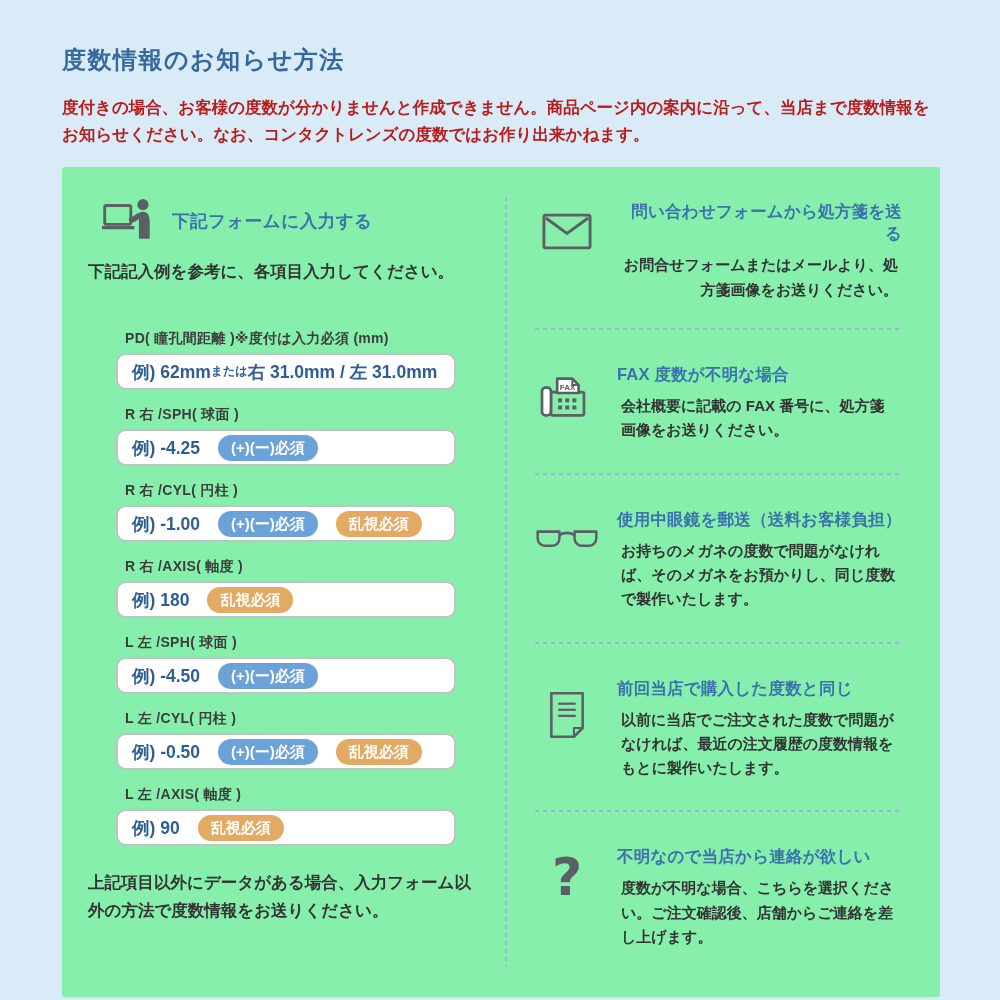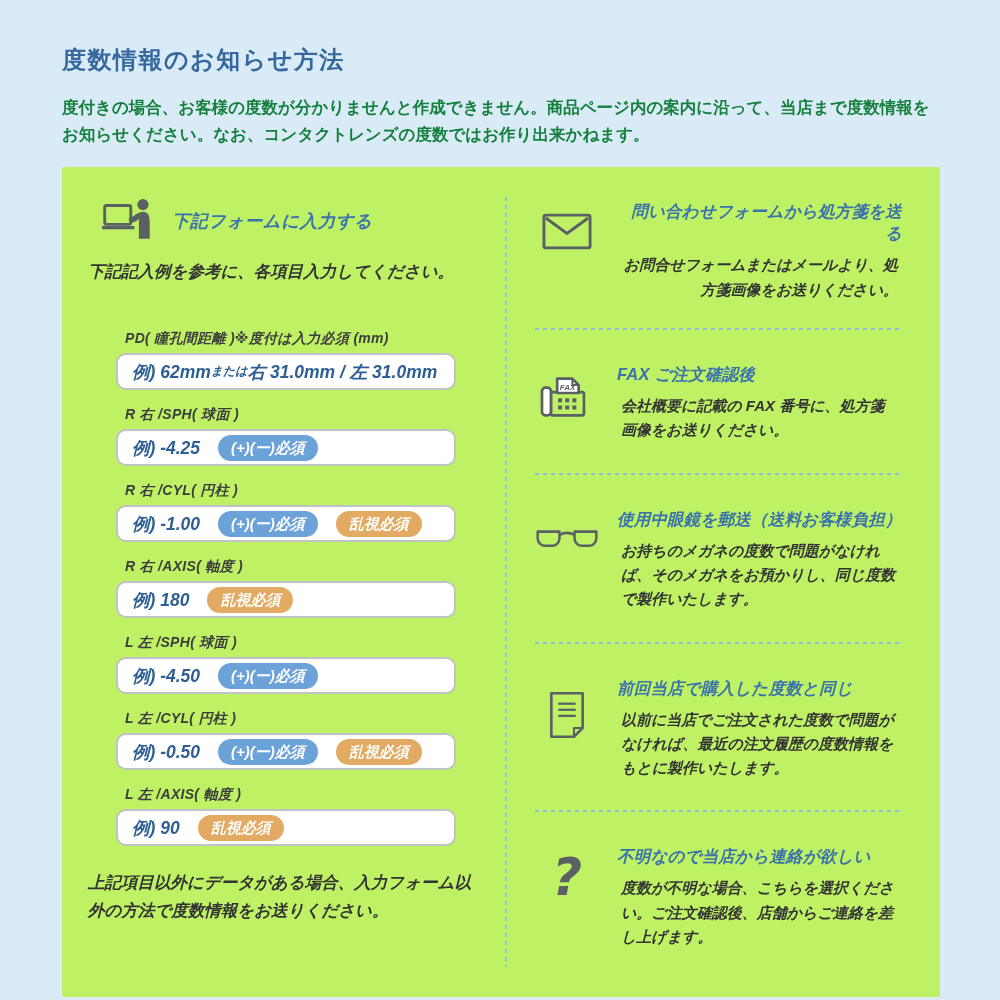--- a/index.html
+++ b/index.html
@@ -10,26 +10,26 @@
     color:#333;
   }
   .page { padding:44px 60px 0 62px; box-sizing:border-box; }
 
   .page-title {
     font-size:24px; font-weight:bold; color:#35689d;
     margin:0 0 18px; letter-spacing:1.5px;
   }
   .intro {
     font-size:16.5px; line-height:1.62; margin:0 0 20px;
-    color:#15803d; width:880px; font-weight:600;
+    color:#b91c1c; width:880px; font-weight:600;
   }
 
   .card {
-    width:878px; min-height:712px; background:#bef264; border-radius:3px;
-    display:flex; box-sizing:border-box; padding:28px 0 18px;font-style:italic;
+    width:878px; min-height:712px; background:#86efac; border-radius:3px;
+    display:flex; box-sizing:border-box; padding:28px 0 18px;
   }
 
   
   .col-left { width:443px; box-sizing:border-box; padding:0 24px 0 26px; }
 
   .form-header { display:flex; align-items:center; gap:16px; margin:2px 0 16px 14px; }
   .form-heading { font-size:17.5px; font-weight:bold; color:#3a72ac; letter-spacing:0.5px; }
 
   .form-instruction { font-size:16.5px; font-weight:600; margin:0 0 26px; }
 
@@ -208,21 +208,21 @@
             <text x="23" y="16" font-size="9" font-weight="bold" fill="#5b6065">FAX</text>
             <rect x="21" y="25" width="4.5" height="4.5" fill="#5b6065"></rect>
             <rect x="29" y="25" width="4.5" height="4.5" fill="#5b6065"></rect>
             <rect x="37" y="25" width="4.5" height="4.5" fill="#5b6065"></rect>
             <rect x="21" y="33" width="4.5" height="4.5" fill="#5b6065"></rect>
             <rect x="29" y="33" width="4.5" height="4.5" fill="#5b6065"></rect>
             <rect x="37" y="33" width="4.5" height="4.5" fill="#5b6065"></rect>
           </svg>
         </div>
         <div class="method-content">
-          <p class="method-title">FAX ご注文確認後</p>
+          <p class="method-title">FAX 度数が不明な場合</p>
           <p class="method-body">会社概要に記載の FAX 番号に、処方箋画像をお送りください。</p>
         </div>
       </div>
       <div class="divider-h"></div>
 
       <div class="method">
         <div class="method-icon" style="padding-top:20px;">
           <svg width="62" height="22" viewBox="0 0 74 26">
             <path d="M2 3 h26 v8 a9 9 0 0 1 -9 9 h-8 a9 9 0 0 1 -9 -9 z" fill="none" stroke="#5b6065" stroke-width="3" stroke-linejoin="round"></path>
             <path d="M46 3 h26 v8 a9 9 0 0 1 -9 9 h-8 a9 9 0 0 1 -9 -9 z" fill="none" stroke="#5b6065" stroke-width="3" stroke-linejoin="round"></path>

